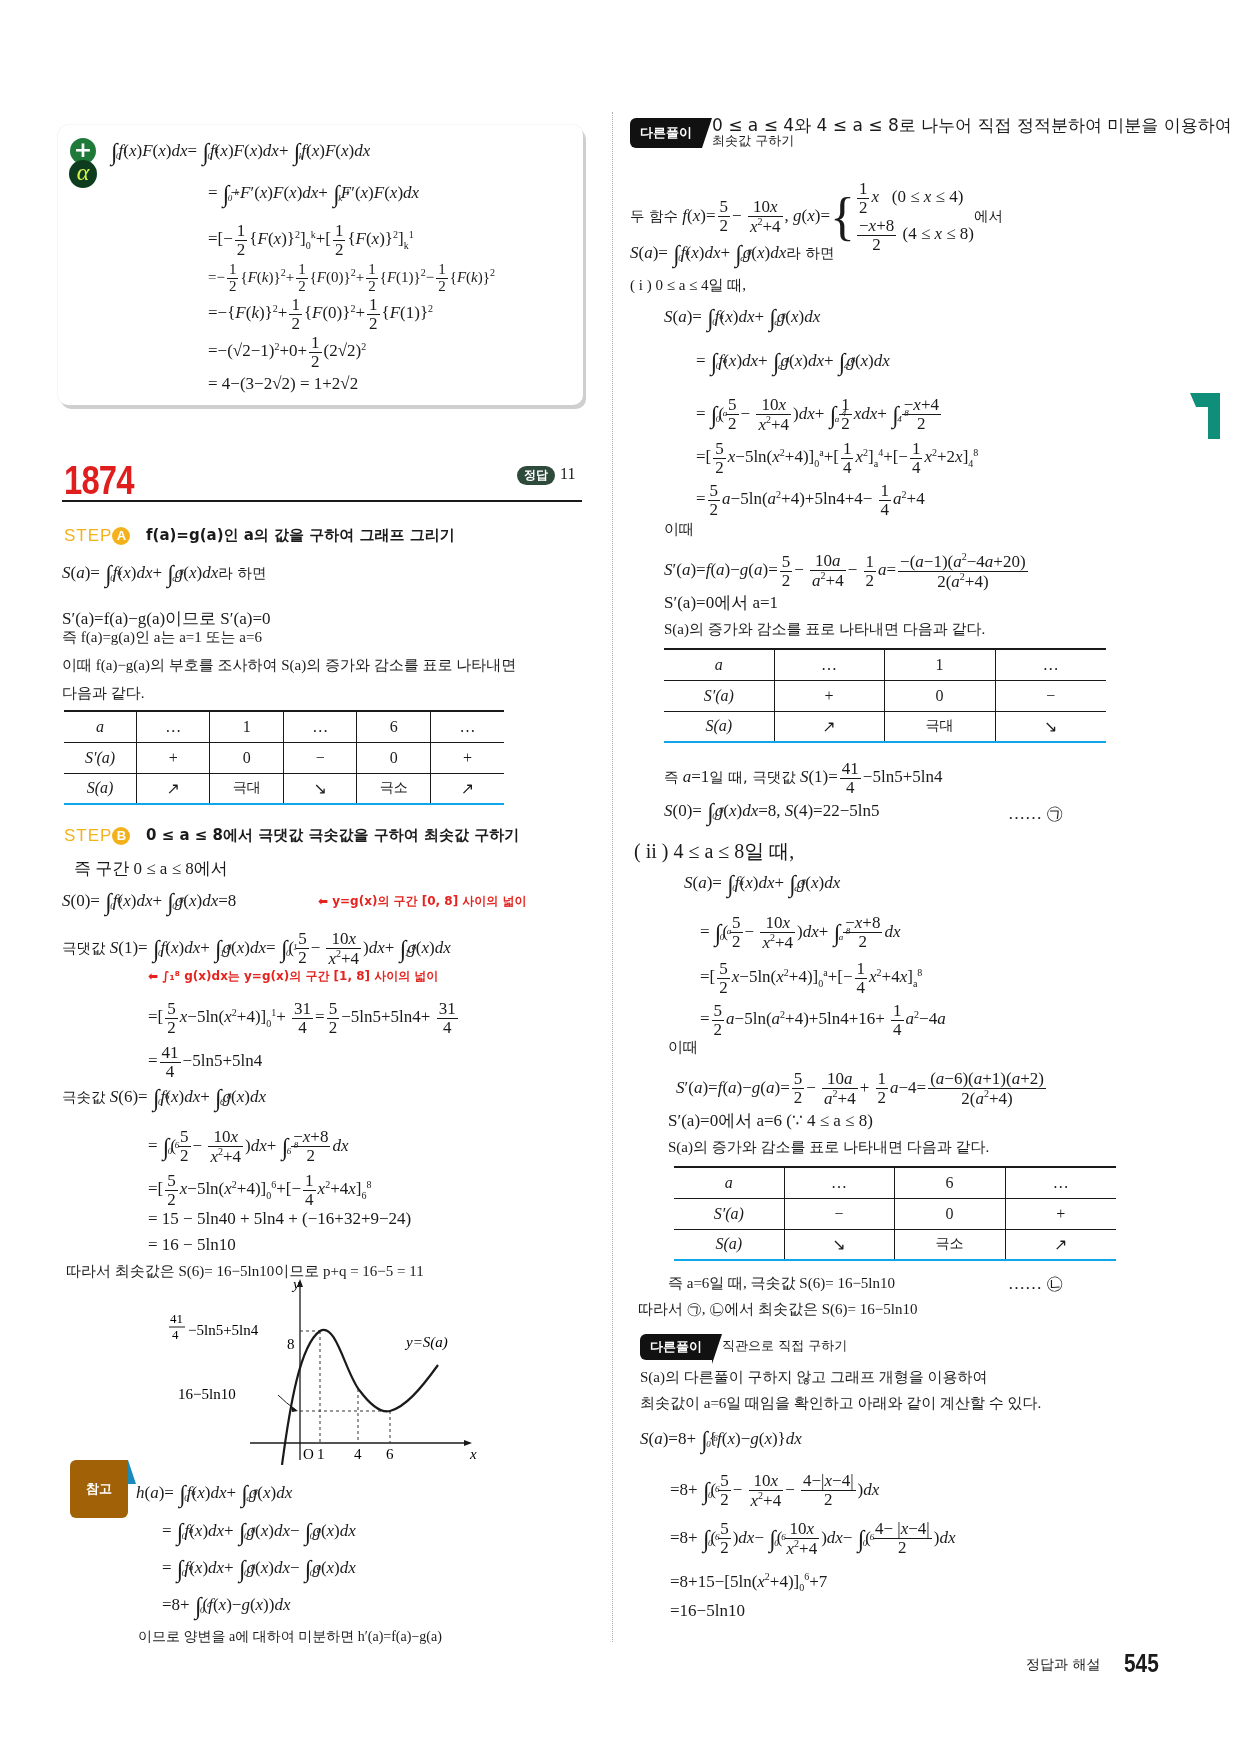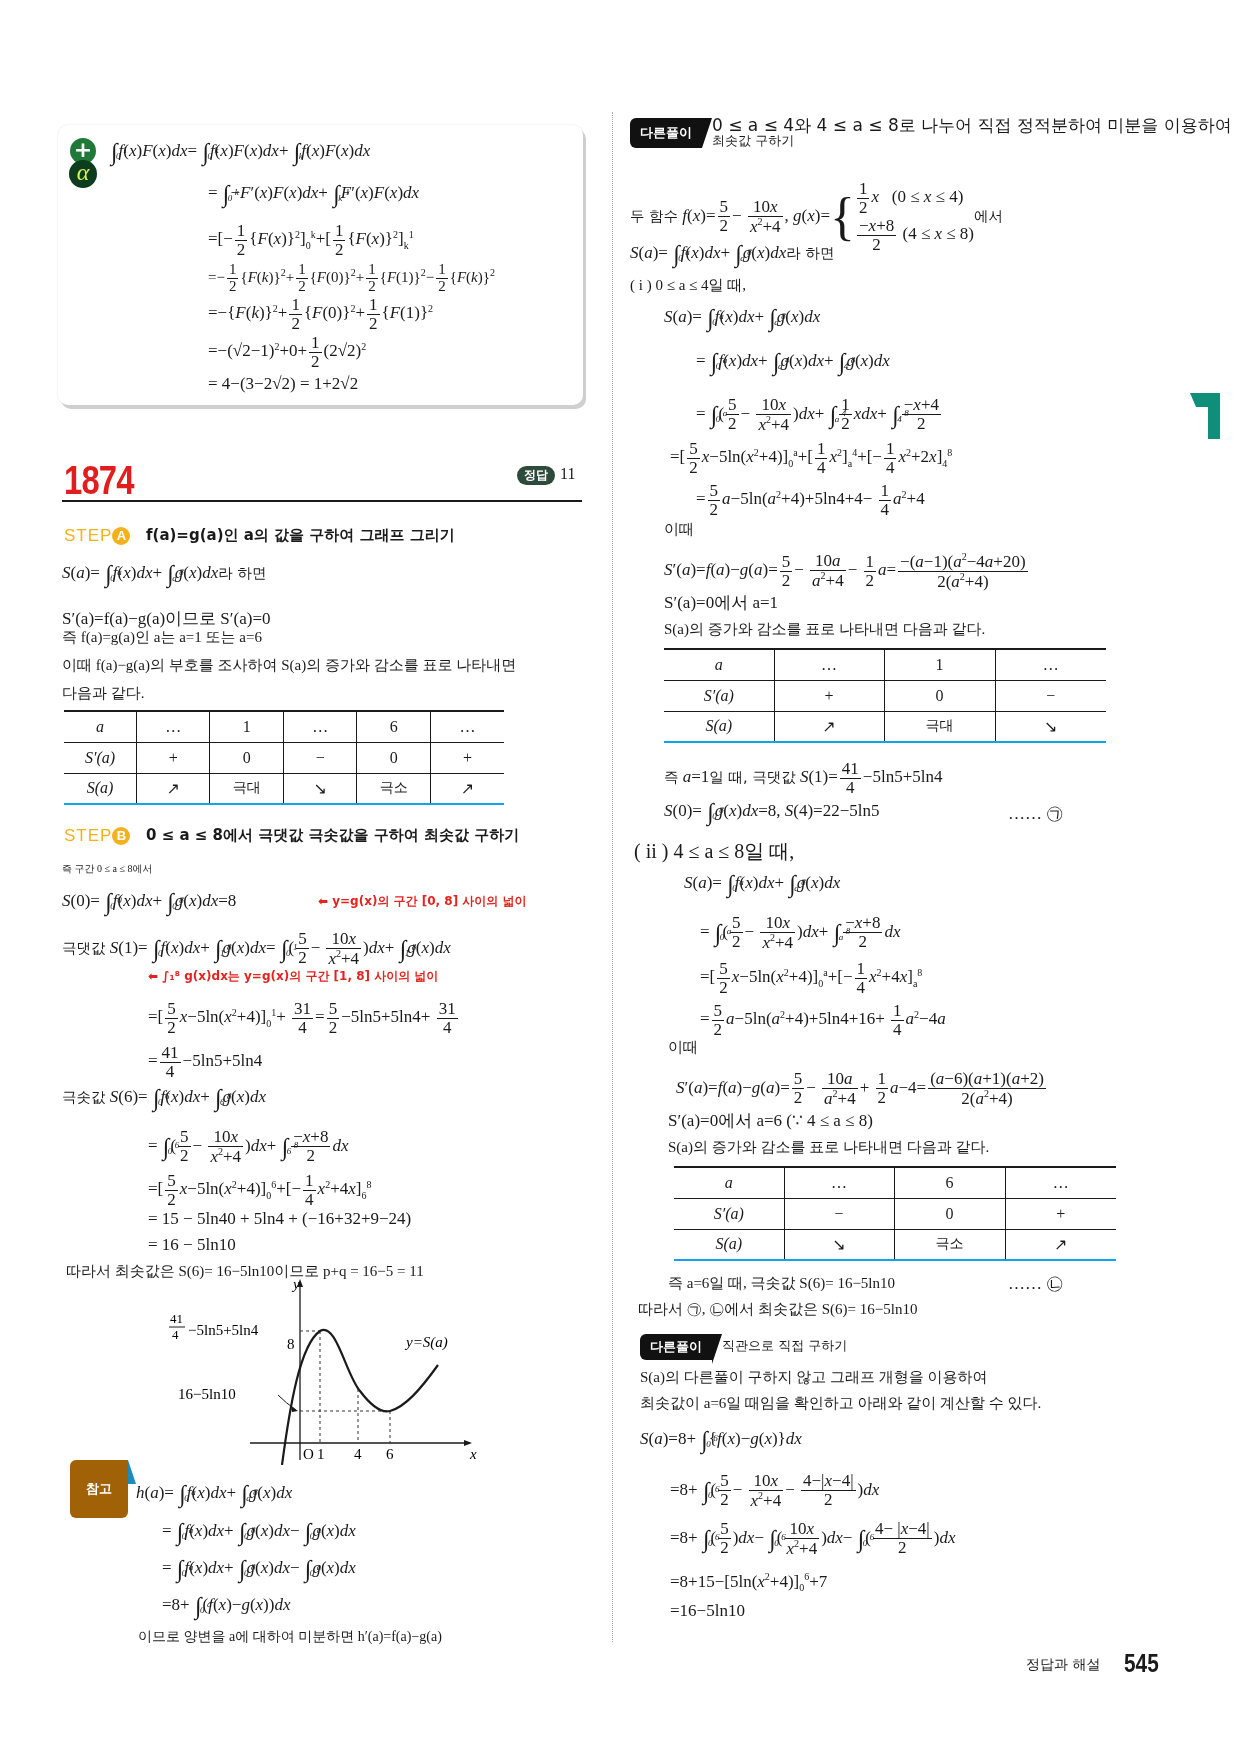--- a/index.html
+++ b/index.html
@@ -130,21 +130,21 @@
     <td>↘</td>
     <td class="kr">극소</td>
     <td>↗</td>
   </tr>
 </tbody>
   </table>
 
 <div class="step" style="left:64px; top:826px;"><span>STEP</span><span class="circ">B</span></div>
 <div class="step-title" style="left:146px; top:826px;">0 ≤ a ≤ 8에서 극댓값 극솟값을 구하여 최솟값 구하기</div>
 
-<div class="line kr" style="left:62px; top:858px; font-size:10px;">즉 구간 0 ≤ a ≤ 8에서</div>
+<div class="line kr" style="left:74px; top:858px; font-size:17px;">즉 구간 0 ≤ a ≤ 8에서</div>
 <div class="line" style="left:62px; top:890px;">
   <span class="m-it">S</span>(0)= <span class="int">∫<span class="hi">0</span><span class="lo">0</span></span><span class="m-it">f</span>(<span class="m-it">x</span>)<span class="m-it">dx</span>+ <span class="int">∫<span class="hi">8</span><span class="lo">0</span></span><span class="m-it">g</span>(<span class="m-it">x</span>)<span class="m-it">dx</span>=8
 </div>
 <div class="note-red" style="left:318px; top:893px;">⬅ <span>y=g(x)의 구간 [0, 8] 사이의 넓이</span></div>
 
 <div class="line" style="left:62px; top:930px;">
   <span class="kr">극댓값</span> <span class="m-it">S</span>(1)= <span class="int">∫<span class="hi">1</span><span class="lo">0</span></span><span class="m-it">f</span>(<span class="m-it">x</span>)<span class="m-it">dx</span>+ <span class="int">∫<span class="hi">8</span><span class="lo">1</span></span><span class="m-it">g</span>(<span class="m-it">x</span>)<span class="m-it">dx</span>= <span class="int">∫<span class="hi">1</span><span class="lo">0</span></span>(<span class="frac"><span class="num">5</span><span>2</span></span>− <span class="frac"><span class="num">10<i>x</i></span><span><i>x</i><sup>2</sup>+4</span></span>)<span class="m-it">dx</span>+ <span class="int">∫<span class="hi">8</span><span class="lo">1</span></span><span class="m-it">g</span>(<span class="m-it">x</span>)<span class="m-it">dx</span>
 </div>
 <div class="note-red" style="left:148px; top:968px;">⬅ <span>∫₁⁸ g(x)dx는 y=g(x)의 구간 [1, 8] 사이의 넓이</span></div>
 
@@ -231,21 +231,21 @@
 
 <div class="line" style="left:664px; top:306px;">
   <i>S</i>(<i>a</i>)= <span class="int">∫<span class="hi">a</span><span class="lo">0</span></span><i>f</i>(<i>x</i>)<i>dx</i>+ <span class="int">∫<span class="hi">8</span><span class="lo">a</span></span><i>g</i>(<i>x</i>)<i>dx</i>
 </div>
 <div class="line" style="left:696px; top:350px;">
   = <span class="int">∫<span class="hi">a</span><span class="lo">0</span></span><i>f</i>(<i>x</i>)<i>dx</i>+ <span class="int">∫<span class="hi">4</span><span class="lo">a</span></span><i>g</i>(<i>x</i>)<i>dx</i>+ <span class="int">∫<span class="hi">8</span><span class="lo">4</span></span><i>g</i>(<i>x</i>)<i>dx</i>
 </div>
 <div class="line" style="left:696px; top:396px;">
   = <span class="int">∫<span class="hi">a</span><span class="lo">0</span></span>(<span class="frac"><span class="num">5</span><span>2</span></span>− <span class="frac"><span class="num">10<i>x</i></span><span><i>x</i><sup>2</sup>+4</span></span>)<i>dx</i>+ <span class="int">∫<span class="hi">4</span><span class="lo">a</span></span><span class="frac"><span class="num">1</span><span>2</span></span><i>xdx</i>+ <span class="int">∫<span class="hi">8</span><span class="lo">4</span></span><span class="frac"><span class="num">−<i>x</i>+4</span><span>2</span></span>
 </div>
-<div class="line" style="left:670px; top:440px;">
+<div class="line" style="left:696px; top:440px;">
   =[<span class="frac"><span class="num">5</span><span>2</span></span><i>x</i>−5ln(<i>x</i><sup>2</sup>+4)]<sub>0</sub><sup>a</sup>+[<span class="frac"><span class="num">1</span><span>4</span></span><i>x</i><sup>2</sup>]<sub>a</sub><sup>4</sup>+[−<span class="frac"><span class="num">1</span><span>4</span></span><i>x</i><sup>2</sup>+2<i>x</i>]<sub>4</sub><sup>8</sup>
 </div>
 <div class="line" style="left:696px; top:482px;">
   =<span class="frac"><span class="num">5</span><span>2</span></span><i>a</i>−5ln(<i>a</i><sup>2</sup>+4)+5ln4+4− <span class="frac"><span class="num">1</span><span>4</span></span><i>a</i><sup>2</sup>+4
 </div>
 <div class="line kr" style="left:664px; top:518px; font-size:15px;">이때</div>
 <div class="line" style="left:664px; top:552px;">
   <i>S</i>′(<i>a</i>)=<i>f</i>(<i>a</i>)−<i>g</i>(<i>a</i>)=<span class="frac"><span class="num">5</span><span>2</span></span>− <span class="frac"><span class="num">10<i>a</i></span><span><i>a</i><sup>2</sup>+4</span></span>− <span class="frac"><span class="num">1</span><span>2</span></span><i>a</i>=<span class="frac"><span class="num">−(<i>a</i>−1)(<i>a</i><sup>2</sup>−4<i>a</i>+20)</span><span>2(<i>a</i><sup>2</sup>+4)</span></span>
 </div>
 <div class="line" style="left:664px; top:592px;">S′(a)=0에서 a=1</div>

